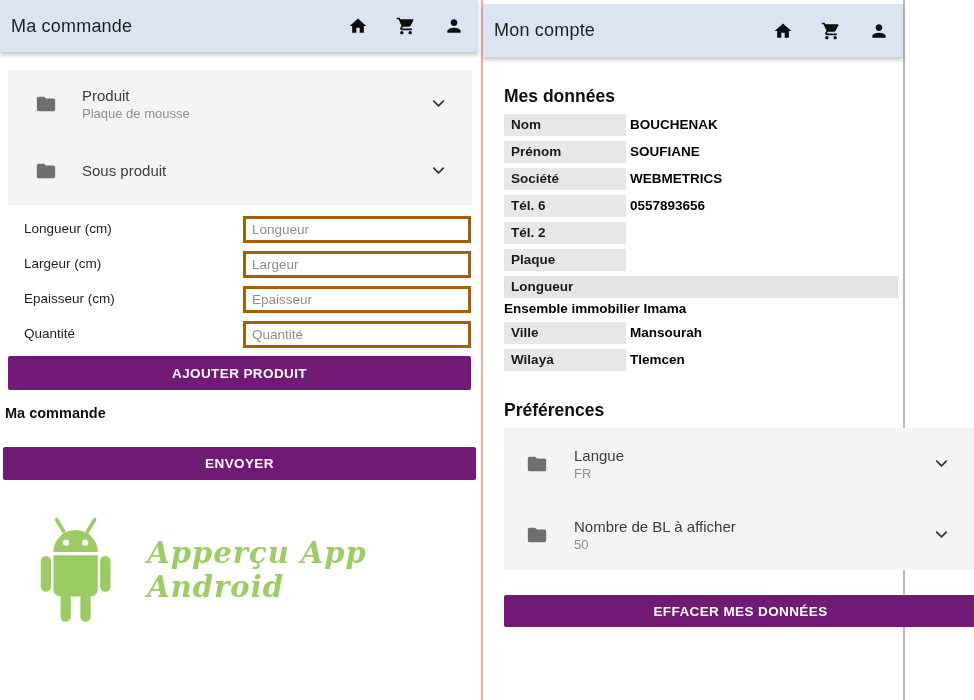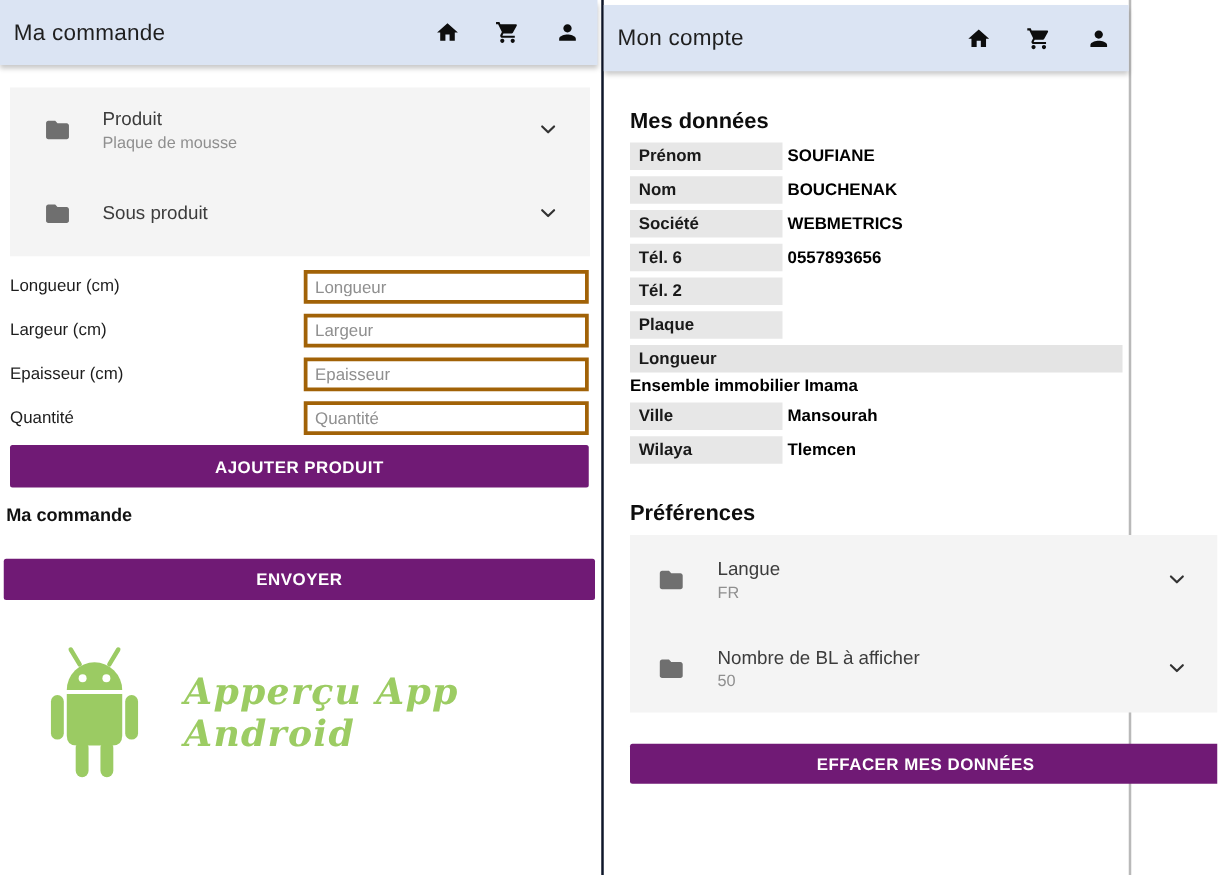--- a/index.html
+++ b/index.html
@@ -3,21 +3,21 @@
 <meta charset="utf-8">
 <style>
   * { margin:0; padding:0; box-sizing:border-box; }
   html,body { background:#fff; }
   body { font-family:"Liberation Sans","DejaVu Sans",sans-serif; }
   .canvas { position:relative; width:974px; height:700px; background:#fff; overflow:hidden; }
 
   
   .screen { position:absolute; top:0; height:700px; background:#fff; }
   .screen-left  { left:0; width:478px; }
-  .screen-right { left:481px; width:424px; border-left:2px solid #0f172a; border-right:2px solid #b9b9b9; }
+  .screen-right { left:481px; width:424px; border-left:2px solid #fca5a5; border-right:2px solid #b9b9b9; }
 
   
   .app-header { height:52px; background:#dbe4f3; display:flex; align-items:center; padding:0 14px 0 11px; box-shadow:0 3px 4px rgba(0,0,0,.22); position:relative; z-index:2; }
   .screen-right .app-header { margin-top:4px; height:53px; }
   .app-title { flex:1; font-size:18px; color:#1f1f1f; letter-spacing:.2px; }
   .hdr-icons { display:flex; align-items:center; gap:28px; }
   .hdr-icons svg { display:block; width:20px; height:20px; fill:#0d0d0d; cursor:pointer; }
 
   
   .panel { background:#f4f4f4; }
@@ -25,21 +25,21 @@
   .acc-item { display:flex; align-items:center; height:67px; padding-left:27px; cursor:pointer; }
   .acc-item svg.folder { width:22px; height:22px; fill:#6f6f6f; flex:none; }
   .acc-text { margin-left:25px; }
   .acc-label { font-size:15px; color:#3c3c3c; }
   .acc-sub   { font-size:13px; color:#8f8f8f; margin-top:2px; }
   .acc-chevron { margin-left:auto; margin-right:24px; width:19px; height:19px; flex:none; }
   .acc-chevron path { stroke:#333; stroke-width:2.2; fill:none; stroke-linecap:round; stroke-linejoin:round; }
 
   
   .form { margin-top:11px; }
-  .form-row { display:flex; align-items:flex-start; margin-bottom:8px; }
+  .form-row { display:flex; align-items:flex-start; margin-bottom:8px;padding-left:16px; }
   .form-label { flex:1; font-size:13.5px; color:#1d1d1d; padding:5px 0 0 8px; }
   .form-input { width:228px; margin-right:7px; height:27px; border:3px solid #a16207; background:#fff; font-size:13.5px; color:#444; padding:0 6px; font-family:inherit; }
   .form-input::placeholder { color:#8f8f8f; opacity:1; }
 
   .btn { display:block; background:#701a75; color:#fff; border:none; border-radius:2px; font-weight:bold; font-size:13.5px; letter-spacing:.4px; cursor:pointer; font-family:inherit; }
   .btn-add  { margin:7px 7px 0 8px; width:463px; height:34px; }
   .order-label { margin:15px 0 0 5px; font-weight:bold; font-size:14.5px; color:#111; }
   .btn-send { margin:26px 0 0 3px; width:473px; height:33px; }
 
   
@@ -173,26 +173,26 @@
             <path d="M12 12c2.21 0 4-1.79 4-4s-1.79-4-4-4-4 1.79-4 4 1.79 4 4 4zm0 2c-2.67 0-8 1.34-8 4v2h16v-2c0-2.66-5.33-4-8-4z"></path>
           </svg>
       </div>
     </header>
 
     <div class="rs-content">
 
       <h2 class="section-title t-mydata">Mes données</h2>
 
       <div class="data-row">
+        <div class="d-label">Nom</div>
+        <div class="d-value">BOUCHENAK</div>
+      </div>
+      <div class="data-row">
         <div class="d-label">Prénom</div>
         <div class="d-value">SOUFIANE</div>
-      </div>
-      <div class="data-row">
-        <div class="d-label">Nom</div>
-        <div class="d-value">BOUCHENAK</div>
       </div>
       <div class="data-row">
         <div class="d-label">Société</div>
         <div class="d-value">WEBMETRICS</div>
       </div>
       <div class="data-row">
         <div class="d-label">Tél. 6</div>
         <div class="d-value">0557893656</div>
       </div>
       <div class="data-row">

